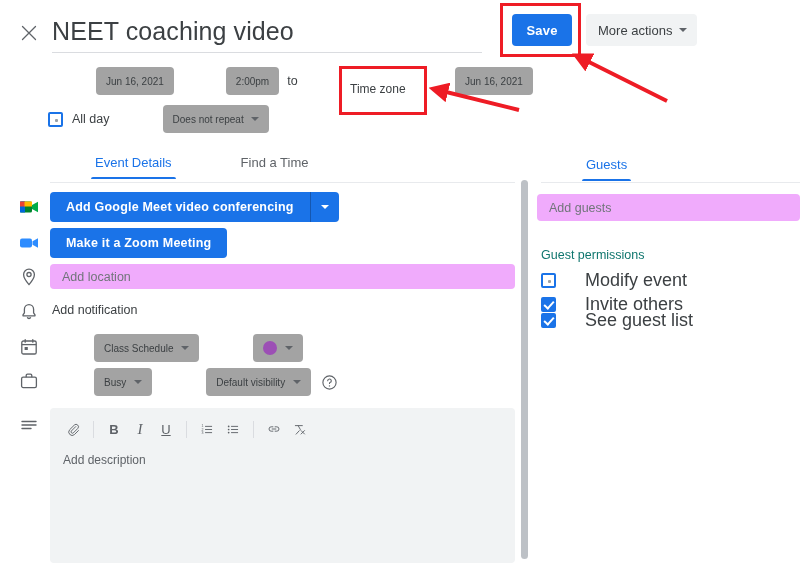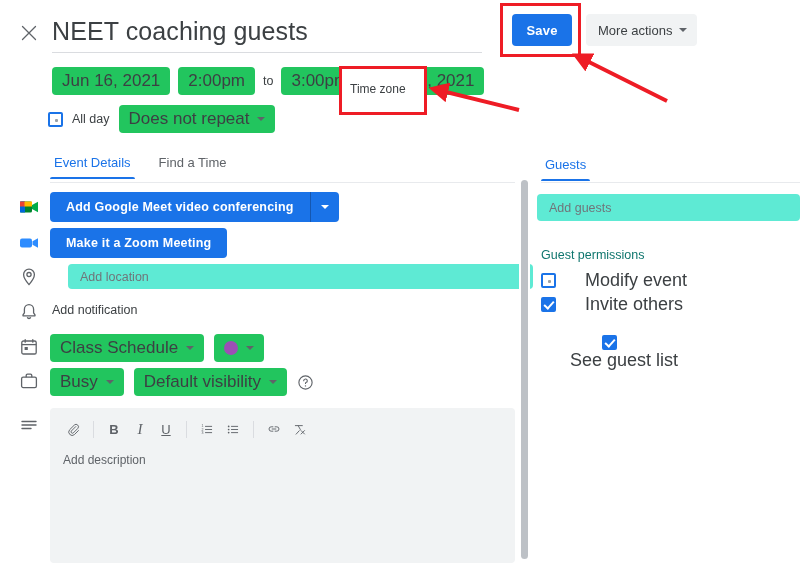--- a/index.html
+++ b/index.html
@@ -44,24 +44,24 @@
     display:flex; align-items:center; gap:7px;
   }
   .caret {
     width:0; height:0; border-left:4px solid transparent;
     border-right:4px solid transparent; border-top:4px solid #5f6368;
     display:inline-block;
   }
 
   
   .chip {
-    background:#22c55e; border:none; border-radius:4px; height:28px;
+    background:#a3a3a3; border:none; border-radius:4px; height:28px;
     display:inline-flex; align-items:center; padding:0 10px;
-    font-family:"Liberation Sans", sans-serif; font-size:17px;
-    color:#3c4043; cursor:pointer; white-space:nowrap;
+    font-family:"Liberation Sans", sans-serif; font-size:10px;
+    color:#3c4043; cursor:pointer; white-space:nowrap;margin-left:44px;
   }
   .chip.ghost { background:transparent; }
   #datetime-row {
     position:absolute; left:52px; top:67px;
     display:flex; align-items:center; gap:8px;
   }
   #to-label { font-size:12.5px; color:#3c4043; }
   #allday-row {
     position:absolute; left:48px; top:105px;
     display:flex; align-items:center; gap:0px;
@@ -82,20 +82,21 @@
     transform:rotate(42deg);
   }
   #allday-label { font-size:12.5px; color:#3c4043; margin-left:9px; margin-right:9px;text-align:center; }
 
   
   #tabs { position:absolute; left:50px; top:155px; display:flex; gap:20px; }
   .tab {
     font-size:13px; padding:0 4px 9px 4px; cursor:pointer;
     color:#5f6368; position:relative; background:none; border:none;
     font-family:"Liberation Sans", sans-serif;
+    margin-left:41px;
   }
   .tab.active { color:#1a73e8; }
   .tab.active::after {
     content:""; position:absolute; left:0; right:0; bottom:0;
     height:2.5px; background:#1a73e8; border-radius:2px 2px 0 0;
   }
   #tabs-rule {
     position:absolute; left:50px; top:182px; width:465px; height:1px;
     background:#e8eaed;
   }
@@ -119,27 +120,27 @@
     background:#1a73e8; border:none; cursor:pointer;
     display:flex; align-items:center; justify-content:center; height:30px;
   }
   #meet-dropdown .caret { border-top-color:#ffffff; }
 
   #zoom-button {
     position:absolute; left:50px; top:228px; border-radius:4px; padding:1px 16px;
   }
 
   .field {
-    background:#5eead4; border:none; border-radius:4px;
+    background:#f0abfc; border:none; border-radius:4px;
     font-family:"Liberation Sans", sans-serif; font-size:12.5px;
     color:#3c4043; padding:0 12px;
   }
   .field::placeholder { color:#70757a; }
   #location-input {
-    position:absolute; left:68px; top:264px; width:465px; height:25px;
+    position:absolute; left:50px; top:264px; width:465px; height:25px;
   }
   #notification-row {
     position:absolute; left:52px; top:303px;
     font-size:12.5px; color:#3c4043; cursor:pointer;
   }
   #calendar-row { position:absolute; left:50px; top:334px; display:flex; gap:10px; }
   #color-swatch {
     width:14px; height:14px; border-radius:50%; display:inline-block;
   }
   #busy-row { position:absolute; left:50px; top:368px; display:flex; align-items:center; gap:10px; }
@@ -205,21 +206,21 @@
 <body>
 
 <div id="header">
 
   <div id="close-btn">
     <svg width="22" height="22" viewBox="0 0 22 22">
       <path d="M4.5 4.5 L17.5 17.5 M17.5 4.5 L4.5 17.5" stroke="#5f6368" stroke-width="1.3" fill="none" stroke-linecap="round"></path>
     </svg>
   </div>
 
-  <div id="event-title">NEET coaching guests</div>
+  <div id="event-title">NEET coaching video</div>
   <div id="title-underline"></div>
 
   <button id="more-actions-button">
     <span>More actions</span>
     <span class="caret"></span>
   </button>
 
   <button id="save-button">Save</button>
 </div>
 
@@ -400,21 +401,21 @@
 <div id="guest-permissions-label">Guest permissions</div>
 
 <div class="perm-row" style="top:270px;">
   <span class="cb empty"></span>
   <span class="perm-label">Modify event</span>
 </div>
 <div class="perm-row" style="top:294px;">
   <span class="cb checked"></span>
   <span class="perm-label">Invite others</span>
 </div>
-<div class="perm-row" style="top:335px;flex-direction:column;">
+<div class="perm-row" style="top:310px;">
   <span class="cb checked"></span>
   <span class="perm-label">See guest list</span>
 </div>
 
 <div id="annotations">
   <div class="redbox" id="redbox-timezone"></div>
   <div id="timezone-label">Time zone</div>
   <div class="redbox" id="redbox-save"></div>
 
   <svg width="800" height="563" style="position:absolute;left:0;top:0;">

